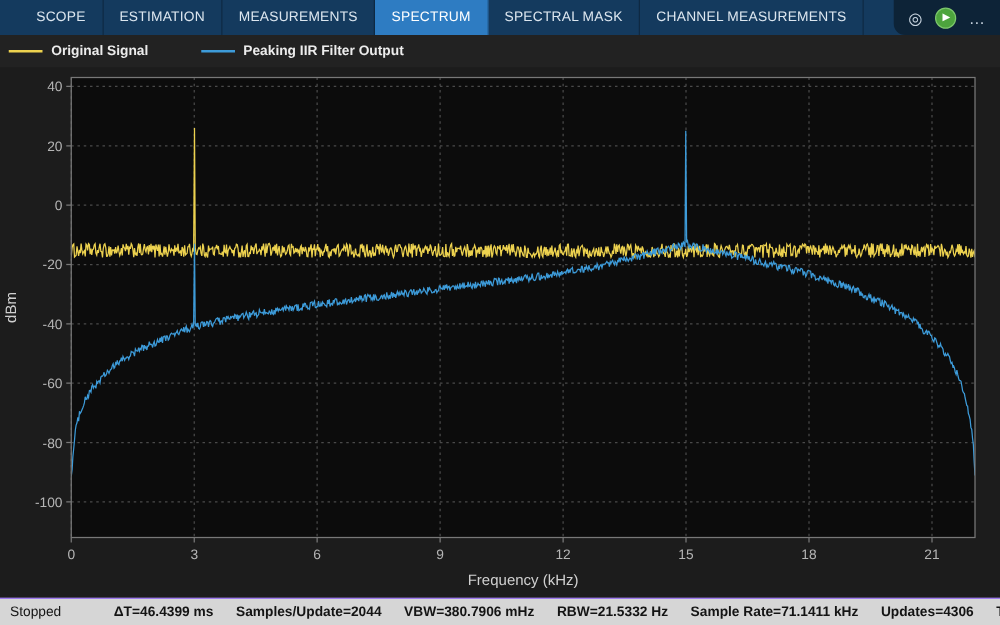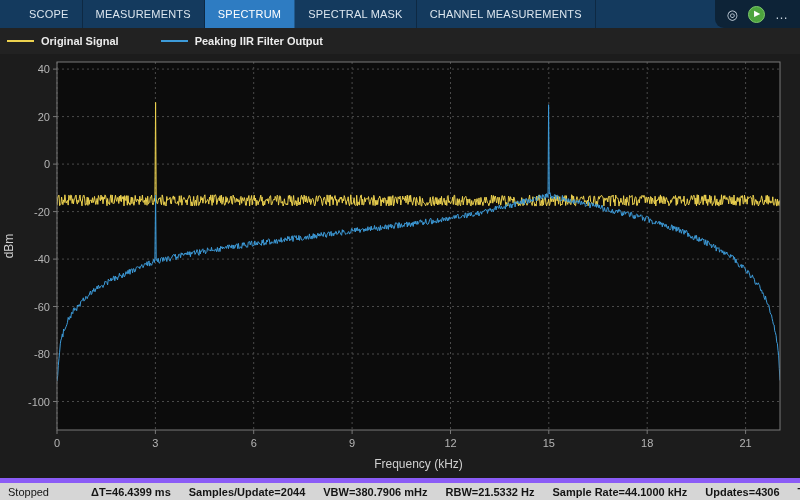--- a/index.html
+++ b/index.html
@@ -23,33 +23,34 @@
   .legendbar { flex: 0 0 26px; background: #222222; display: flex; align-items: center; gap: 42px; padding-left: 7px; }
   .legend-item { display: flex; align-items: center; gap: 7px; }
   .swatch { width: 27px; height: 2px; background: #888; }
   .legend-label { color: #ececec; font-size: 11px; font-weight: 700; }
 
   
   .plot { flex: 1 1 auto; position: relative; background: #1c1c1c; }
   .plot svg { display: block; font-family: "Liberation Sans", sans-serif; }
 
   
-  .statusbar { flex: 0 0 22px; background: #d6d6d6; border-top: 5px solid #8b5cf6; display: flex;
+  .statusbar { flex: 0 0 22px; background: #d6d6d6; border-top: 1px solid #8b5cf6; display: flex;
                align-items: center; font-size: 11px; color: #141414; padding: 0 8px;
                white-space: nowrap; overflow: hidden; }
   .status-state { margin-right: 42px; }
   .status-item { margin-right: 18px; font-weight: bold; }
 </style>
 </head>
 <body>
 
 <div class="window">
 
   <div class="tabbar">
     <div class="tab">SCOPE</div>
+    <div class="tab">ESTIMATION</div>
     <div class="tab">MEASUREMENTS</div>
     <div class="tab active">SPECTRUM</div>
     <div class="tab">SPECTRAL MASK</div>
     <div class="tab">CHANNEL MEASUREMENTS</div>
 
     <div class="tab-controls">
       <span class="ctl">◎</span>
       <span class="ctl run-btn" style="background: rgb(77, 164, 61);">
         <span>▶</span>
       </span>
@@ -131,18 +132,18 @@
         <text transform="translate(13,192) rotate(-90)" text-anchor="middle" font-size="12" fill="#d0d0d0">dBm</text>
       </svg>
   </div>
 
   <div class="statusbar">
     <span class="status-state">Stopped</span>
     <span class="status-item">ΔT=46.4399 ms</span>
     <span class="status-item">Samples/Update=2044</span>
     <span class="status-item">VBW=380.7906 mHz</span>
     <span class="status-item">RBW=21.5332 Hz</span>
-    <span class="status-item">Sample Rate=44.1000 kHz</span>
+    <span class="status-item">Sample Rate=71.1411 kHz</span>
     <span class="status-item">Updates=4306</span>
     <span class="status-item">T=199.9</span>
   </div>
 
 </div>
 
 </body></html>

